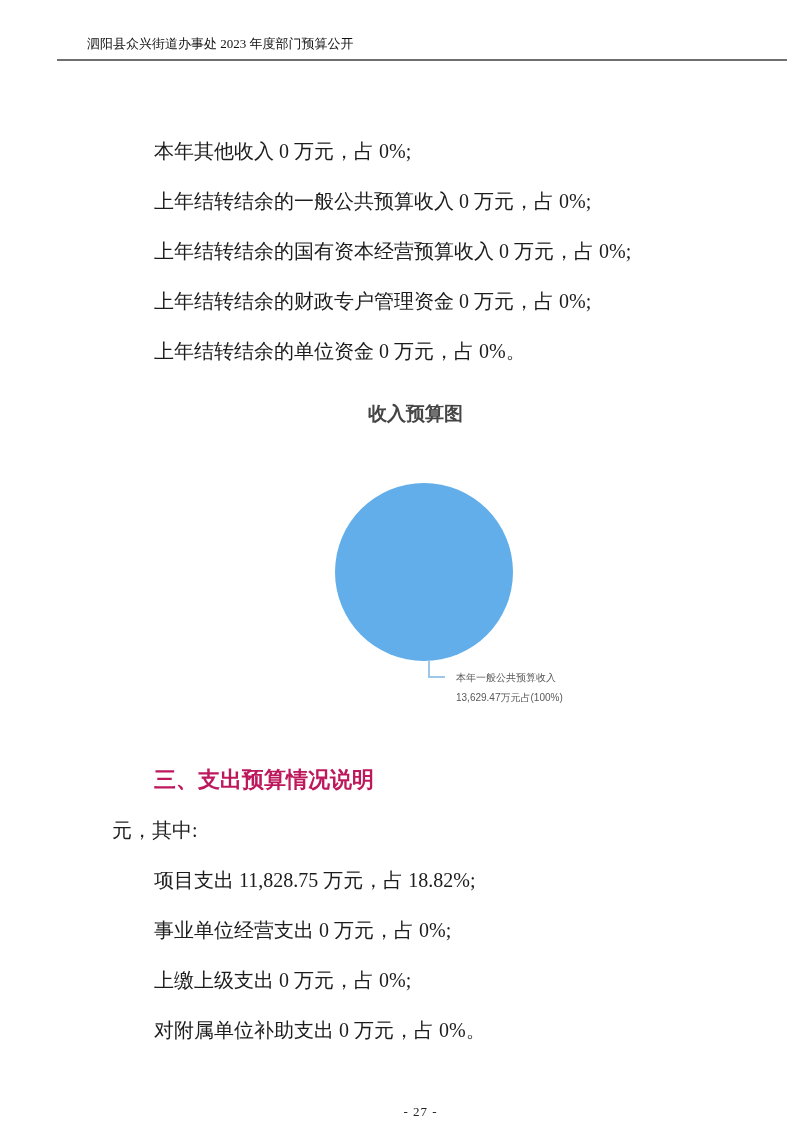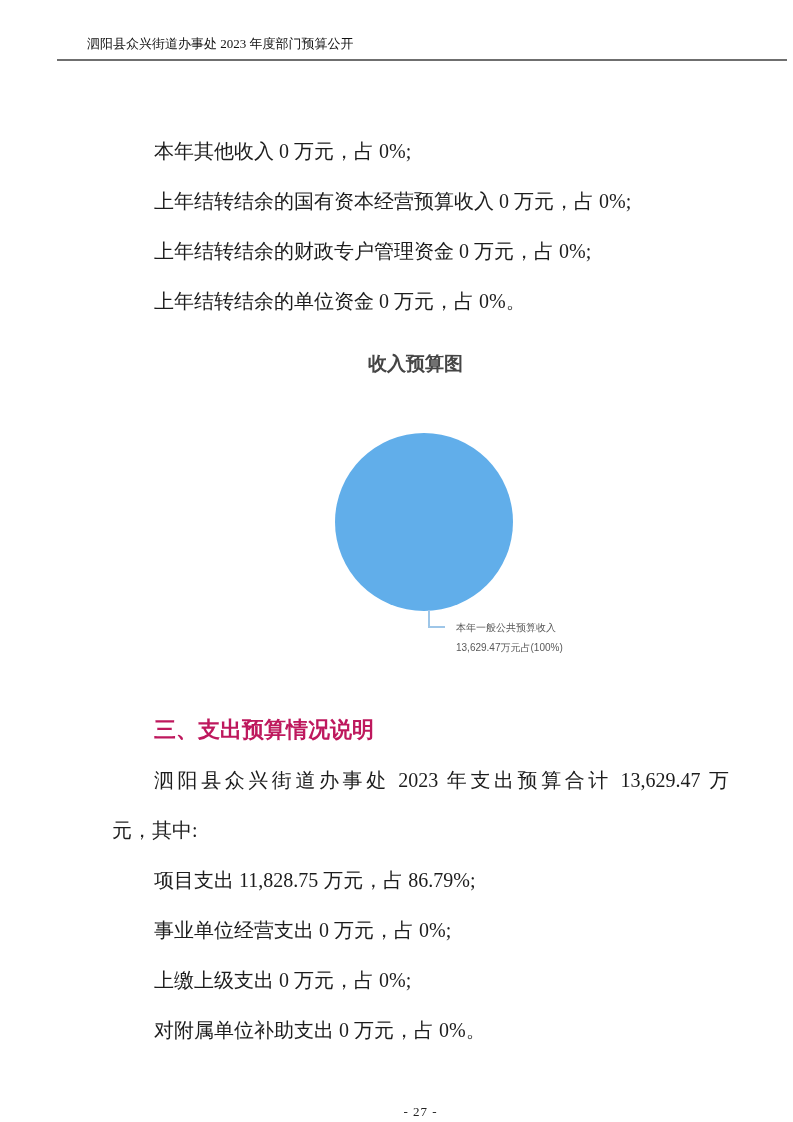--- a/index.html
+++ b/index.html
@@ -99,41 +99,41 @@
 </head>
 <body>
 
 <header class="page-header">
   <span>泗阳县众兴街道办事处 2023 年度部门预算公开</span>
 </header>
 
 <main class="content">
 
   <p class="line">本年其他收入 0 万元，占 0%;</p>
+  <p class="line">上年结转结余的一般公共预算收入 0 万元，占 0%;</p>
   <p class="line">上年结转结余的国有资本经营预算收入 0 万元，占 0%;</p>
   <p class="line">上年结转结余的财政专户管理资金 0 万元，占 0%;</p>
   <p class="line">上年结转结余的单位资金 0 万元，占 0%。</p>
 
   <div class="chart-area">
     <div class="chart-title">收入预算图</div>
     <div class="pie" style="background-color: rgb(97, 174, 234);"></div>
     <div class="leader-v" style="background-color: rgb(158, 198, 232);"></div>
     <div class="leader-h" style="background-color: rgb(158, 198, 232);"></div>
     <div class="pie-label">
       <div>本年一般公共预算收入</div>
       <div>13,629.47万元占(100%)</div>
     </div>
   </div>
 
   <h2 class="section-heading">三、支出预算情况说明</h2>
 
-  <p class="para-first">泗阳县众兴街道办事处 2023 年支出预算合计 13,629.47 万</p>
   <p class="para-cont">元，其中:</p>
 
-  <p class="line">项目支出 11,828.75 万元，占 86.79%;</p>
+  <p class="line">项目支出 11,828.75 万元，占 18.82%;</p>
   <p class="line">事业单位经营支出 0 万元，占 0%;</p>
   <p class="line">上缴上级支出 0 万元，占 0%;</p>
   <p class="line">对附属单位补助支出 0 万元，占 0%。</p>
 
 </main>
 
 <footer class="page-footer">
   <span>- 27 -</span>
 </footer>
 

